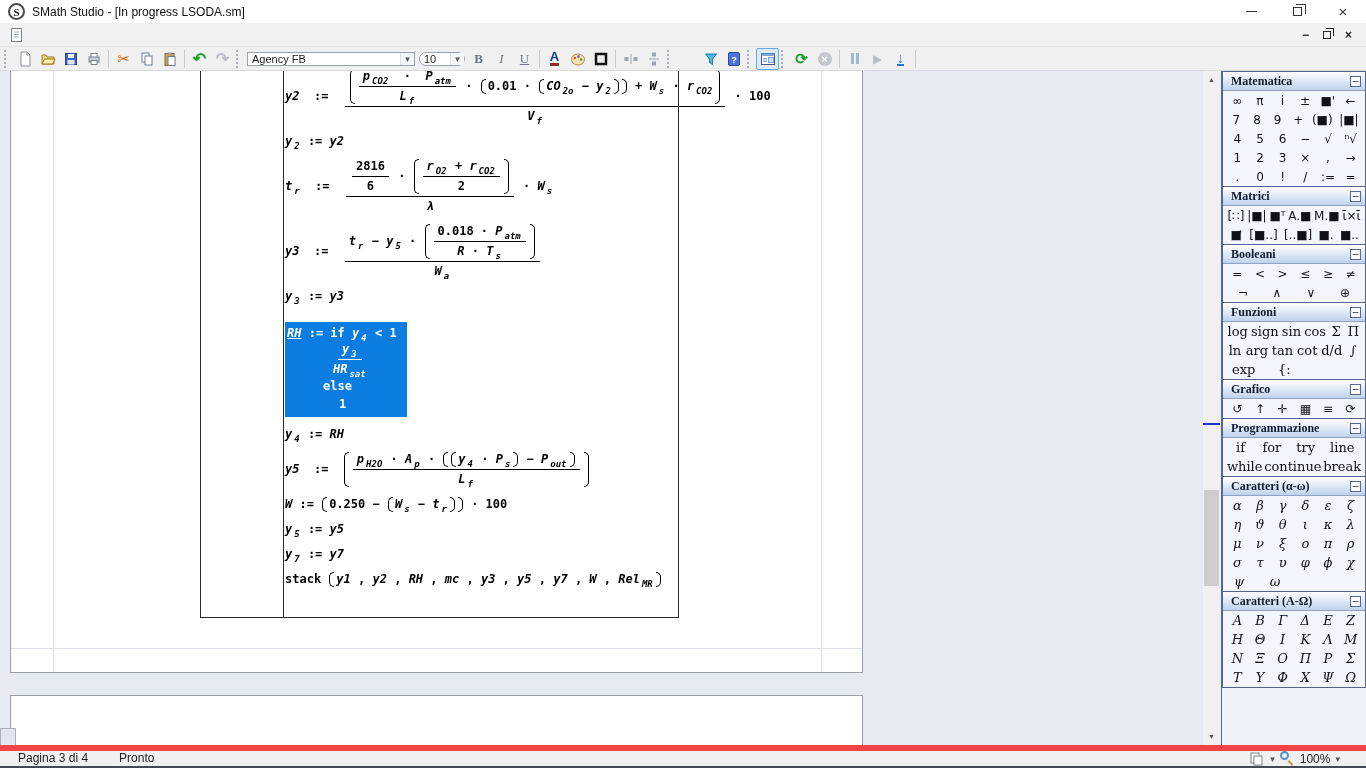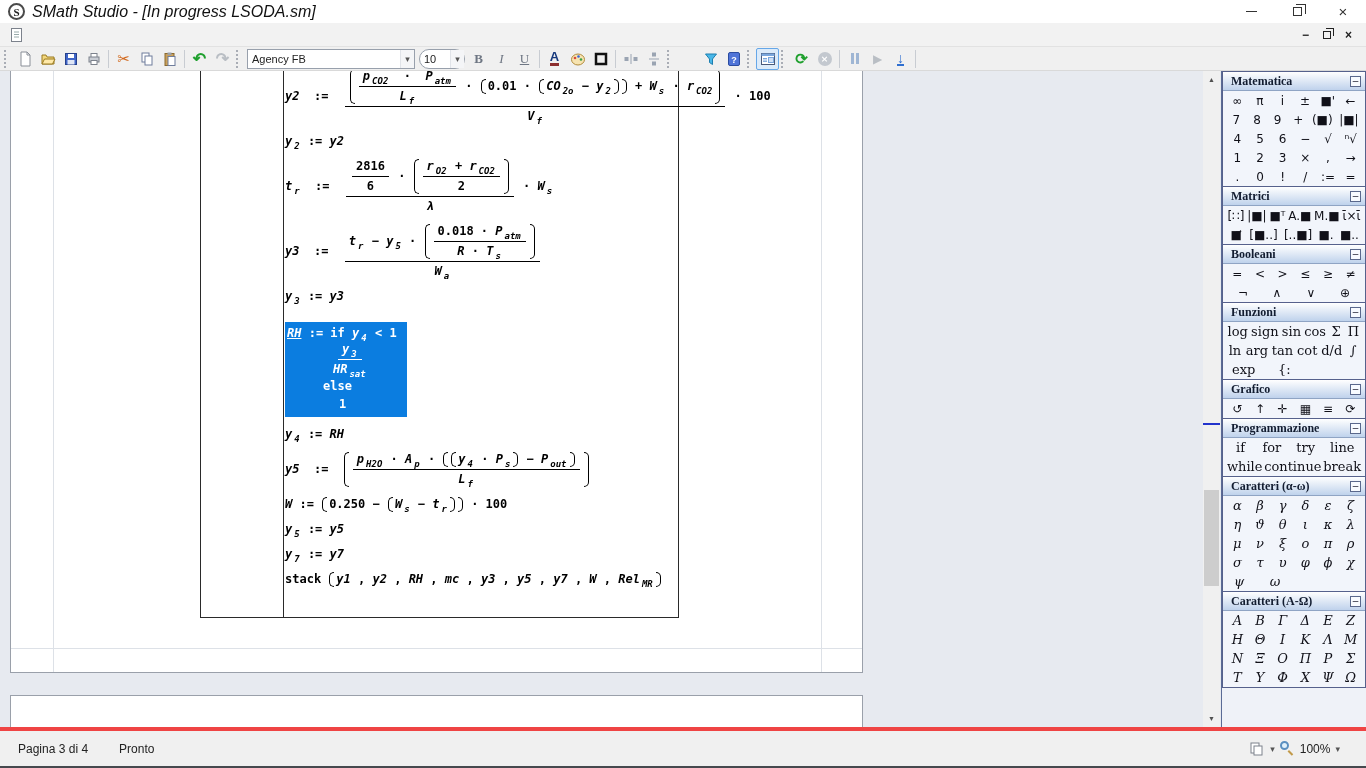--- a/index.html
+++ b/index.html
@@ -4,21 +4,21 @@
 <style>
   html,body{margin:0;padding:0;background:#9a9a9a;}
   *{box-sizing:border-box;}
   .window{width:1366px;height:768px;display:flex;flex-direction:column;background:#fff;
           font-family:"Liberation Sans",sans-serif;overflow:hidden;border-bottom:2px solid #46494e;}
 
   
   .titlebar{height:23px;background:#ffffff;display:flex;align-items:center;flex:0 0 auto;}
   .logo{width:17px;height:17px;border-radius:50%;border:2px solid #4a4a4a;margin:0 7px 0 8px;
         display:flex;align-items:center;justify-content:center;font:bold 11px "Liberation Serif",serif;color:#222;}
-  .title{font-size:16px;color:#111;font-style:italic;}
+  .title{font-size:12px;color:#111;}
   .wbtns{margin-left:auto;display:flex;height:100%;}
   .wbtn{width:46px;height:100%;display:flex;align-items:center;justify-content:center;color:#333;font-size:14px;}
   .glyph-min{width:11px;height:1px;background:#333;display:inline-block;}
   .glyph-restore{width:9px;height:9px;border:1px solid #333;position:relative;display:inline-block;background:#fff;}
   .glyph-restore:before{content:"";position:absolute;left:2px;top:-4px;width:9px;height:9px;border:1px solid #333;border-bottom:none;border-left:none;}
   .glyph-close{font-size:15px;line-height:15px;}
 
   
   .menubar{height:24px;background:#f2f2f2;display:flex;align-items:center;border-bottom:1px solid #e2e2e2;flex:0 0 auto;}
   .doc-icon{margin:0 6px 0 9px;display:flex;}
@@ -44,21 +44,21 @@
   .g-italic{font-style:italic;color:#6e7683;font-size:13px;font-family:"Liberation Serif",serif;}
   .g-under{text-decoration:underline;color:#6e7683;font-size:13px;font-family:"Liberation Serif",serif;}
   .g-fontcolor{font-weight:bold;color:#16387c;font-size:13px;border-bottom:3px solid #8c2f2f;line-height:12px;}
   .g-fx{font:bold italic 14px "Liberation Serif",serif;color:#4d7c0f;margin-top:40px;}
   .g-refresh{color:#1fa02e;font-weight:bold;font-size:15px;}
   .g-play{color:#b9bec4;font-size:12px;}
   .g-step{color:#2f6fd0;font-weight:bold;font-size:14px;line-height:12px;border-bottom:2px solid #2f6fd0;}
   .stop-circle{width:14px;height:14px;border-radius:50%;background:#c3c8cf;color:#fff;font:bold 9px/14px "DejaVu Sans",sans-serif;text-align:center;}
   .pause-bars{display:flex;gap:2px;}
   .pause-bars i{width:3px;height:11px;background:#9fb6d4;display:block;}
-  .combo{display:flex;align-items:center;height:20px;border:1px solid #98a0ac;background:#fff;margin:0 2px;}
+  .combo{display:flex;align-items:center;height:14px;border:1px solid #98a0ac;background:#fff;margin:0 2px;}
   .combo .cval{padding:0 4px;font-size:11px;color:#222;white-space:nowrap;overflow:hidden;flex:1;}
   .combo .carrow{width:14px;height:100%;display:flex;align-items:center;justify-content:center;
                  font-size:9px;color:#555;border-left:1px solid #e0e3e8;background:#f4f5f7;}
   .combo-font{width:168px;}
   .combo-size{width:46px;border-radius:10px;}
   .active-tbtn{border:1px solid #66a7e8;background:#dcebfa;border-radius:2px;}
 
   
   .main{flex:1;display:flex;min-height:0;}
   .canvas{flex:1;position:relative;background:#e7eaf0;overflow:hidden;}
@@ -108,21 +108,21 @@
   .ptitle{font:bold 12px "Liberation Serif",serif;color:#121c30;flex:1;white-space:nowrap;}
   .pcollapse{width:11px;height:11px;border:1px solid #5a688c;background:#f8fbff;
              font:9px/9px "DejaVu Sans",sans-serif;text-align:center;color:#223;flex:0 0 auto;}
   .prow{display:flex;justify-content:space-around;align-items:center;min-height:19px;padding:0 3px;}
   .prow.left{justify-content:flex-start;gap:22px;padding-left:9px;}
   .pcell{font:12px "DejaVu Sans",sans-serif;color:#101018;min-width:14px;text-align:center;white-space:nowrap;}
   .psec.serif .pcell{font-family:"DejaVu Serif",serif;font-size:13px;}
   .psec.greek .pcell{font-style:italic;}
 
   
-  .statusbar{height:39px;background:#f0f0f0;border-top:4px solid #ef4444;display:flex;align-items:center;
+  .statusbar{height:21px;background:#f0f0f0;border-top:6px solid #ef4444;display:flex;
              font-size:12px;color:#222;flex:0 0 auto;}
   .st-page{margin-left:18px;}
   .st-state{margin-left:31px;}
   .st-right{margin-left:auto;display:flex;align-items:center;gap:5px;margin-right:26px;}
   .caret{font-size:9px;color:#555;}
   .magnifier{width:15px;height:15px;position:relative;display:inline-block;}
   .magnifier .lens{position:absolute;left:0;top:0;width:9px;height:9px;border:2px solid #5a8fc0;border-radius:50%;background:#dff0fb;}
   .magnifier .handle{position:absolute;left:9px;top:9px;width:6px;height:2px;background:#c29a4a;transform:rotate(45deg);transform-origin:0 0;}
 </style>
 </head>

